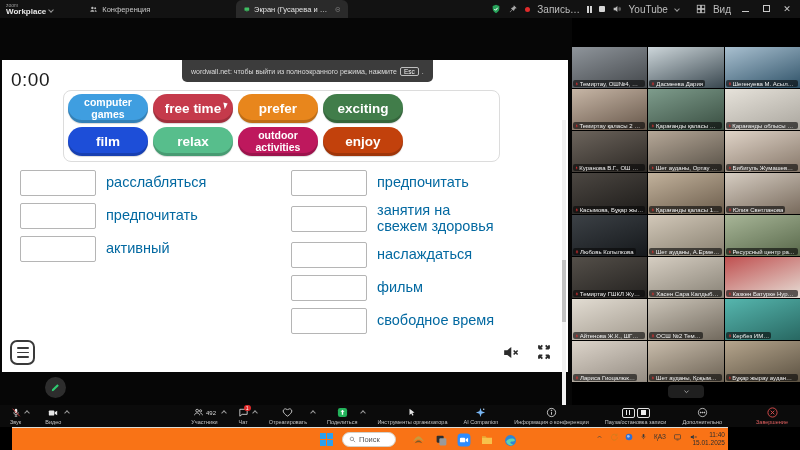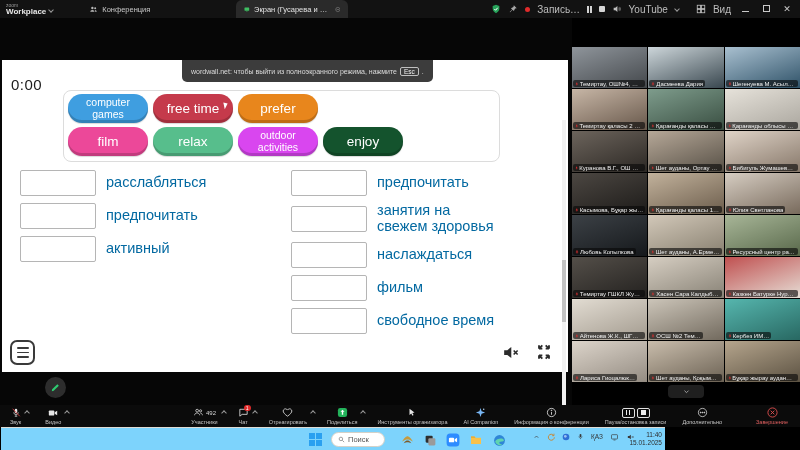--- a/index.html
+++ b/index.html
@@ -27,29 +27,29 @@
   .minus-glyph { display:inline-block; width:7px; height:1px; background:#c9c9c9; }
   .maxsq { width:7px; height:7px; border:1px solid #c9c9c9; display:inline-block; }
 
   
   .sharebar { position:absolute; left:300px; top:29px; width:198px; height:18px; background:#1e1e1e; border:1px solid #3d3d3d; border-radius:9px; color:#c9c9c9; font-size:6.5px; display:flex; align-items:center; justify-content:center; padding:0 8px; }
   .sharebar span { white-space:nowrap; overflow:hidden; text-overflow:ellipsis; }
 
   
   .screen { position:absolute; left:0; top:18px; width:572px; height:388px; background:#060606; }
   .gamepanel { position:absolute; left:2px; top:42px; width:566px; height:312px; background:#fff; }
-  .timer { position:absolute; left:9px; top:16px; font-size:15px; color:#1c1c1c; letter-spacing:.5px; }
+  .timer { position:absolute; left:9px; top:9px; font-size:19px; color:#1c1c1c; letter-spacing:.5px; }
   .escpill { position:absolute; left:180px; top:0px; height:22px; background:#3c3c3c; border-radius:0 0 5px 5px; color:#dcdcdc; font-size:7px; display:flex; align-items:center; gap:3px; padding:0 9px; white-space:nowrap; }
   .esckey { border:1px solid #bfbfbf; border-radius:2px; padding:0px 3px; font-size:6.5px; color:#f0f0f0; }
   .scrolltrack { position:absolute; right:2px; top:60px; width:4px; height:310px; background:#f1f1f1; }
   .scrollthumb { position:absolute; right:2px; top:200px; width:4px; height:62px; background:#c2c2c2; }
 
   .tilesbox { position:absolute; left:61px; top:30px; width:437px; height:72px; background:#fff; border:1px solid #dcdcdc; border-radius:8px; padding:3px 4px; }
   .tilerow { display:flex; gap:5px; margin-bottom:4px; }
-  .wtile { height:29px; min-width:80px; border-radius:14px; color:#fff; font-weight:normal; font-size:13.5px; display:flex; align-items:center; justify-content:center; padding:0 10px; box-shadow:inset 0 -3px 0 rgba(0,0,0,.18), 0 1px 1px rgba(0,0,0,.15); position:relative; }
+  .wtile { height:29px; min-width:80px; border-radius:14px; color:#fff; font-weight:bold; font-size:13.5px; display:flex; align-items:center; justify-content:center; padding:0 10px; box-shadow:inset 0 -3px 0 rgba(0,0,0,.18), 0 1px 1px rgba(0,0,0,.15); position:relative; }
   .wtile.two { font-size:10.5px; line-height:1.05; text-align:center; white-space:pre-line; }
   .cur { position:absolute; right:5px; top:8px; width:0; height:0; border-left:4px solid #fff; border-top:2px solid transparent; border-bottom:5px solid transparent; transform:rotate(-12deg); }
 
   .vocabcol { position:absolute; display:flex; flex-direction:column; gap:7px; }
   .vocabcol.left { left:18px; top:110px; }
   .vocabcol.right { left:289px; top:110px; }
   .vrow { display:flex; align-items:center; gap:10px; }
   .vbox { width:76px; height:26px; background:#fff; border:1px solid #b5b5b5; border-radius:2px; flex:none; }
   .vlabel { font-size:14.5px; color:#0369a1; line-height:1.1; white-space:pre-line; }
 
@@ -75,21 +75,21 @@
   .cnt { font-size:6px; color:#d8d8d8; margin-left:2px; }
   .iconrow { display:flex; align-items:center; height:11px; }
   .badge { position:absolute; top:0px; right:2px; background:#e02b2b; color:#fff; border-radius:5px; font-size:5px; padding:0 2px; line-height:6px; }
   .keyrow { display:flex; gap:2px; height:11px; align-items:center; }
   .keycap { width:13px; height:10px; border:1px solid #e2e2e2; border-radius:2px; display:flex; align-items:center; justify-content:center; gap:1.5px; }
   .keycap i.bar { width:1.5px; height:5px; background:#eee; }
   .keycap i.sq { width:5px; height:5px; background:#eee; }
   .endlbl { color:#e06060 !important; }
 
   
-  .wtaskbar { position:absolute; left:1px; top:427px; width:664px; height:23px; background:#7dd3fc; border-top:1px solid #dddbd4; }
+  .wtaskbar { position:absolute; left:12px; top:427px; width:716px; height:23px; background:#f97316; border-top:1px solid #dddbd4; }
   .winlogo { position:absolute; left:308px; top:5px; width:13px; height:13px; display:grid; grid-template-columns:6px 6px; grid-template-rows:6px 6px; gap:1px; }
   .winlogo b { background:#2aa0f0; }
   .searchpill { position:absolute; left:330px; top:4px; width:54px; height:15px; background:#fff; border:1px solid #d4d1c8; border-radius:8px; display:flex; align-items:center; gap:3px; padding:0 6px; }
   .searchpill span { font-size:7.5px; color:#555; }
   .tkicon { position:absolute; top:4px; width:16px; height:16px; display:flex; align-items:center; justify-content:center; }
   .tray { position:absolute; right:30px; top:4px; display:flex; align-items:center; gap:7px; }
   .tray .lang { font-size:6.5px; color:#333; }
   .clock { position:absolute; right:3px; top:3px; text-align:right; font-size:6.5px; color:#2e2e2e; line-height:1.3; }
 
   svg { display:block; }
@@ -173,27 +173,28 @@
         <span class="esckey">Esc</span>
           <span>.</span>
       </div>
 
       <div class="tilesbox">
         <div class="tilerow" id="tilerow1">
             <div class="wtile two" style="background: rgb(63, 158, 224);">computer
 games</div>
             <div class="wtile" style="background: rgb(197, 58, 75);">free time<span class="cur"></span></div>
             <div class="wtile" style="background: rgb(232, 134, 28);">prefer</div>
+            <div class="wtile" style="background: rgb(65, 125, 74);">exciting</div>
           </div>
         <div class="tilerow" id="tilerow2">
-            <div class="wtile" style="background: #ec4899;">film</div>
+            <div class="wtile" style="background: #1d4ed8;">film</div>
             <div class="wtile" style="background: rgb(87, 190, 140);">relax</div>
-            <div class="wtile two" style="background: #d946ef;">outdoor
+            <div class="wtile two" style="background: #be185d;">outdoor
 activities</div>
-            <div class="wtile" style="background: #14532d;">enjoy</div>
+            <div class="wtile" style="background: #c2410c;">enjoy</div>
           </div>
       </div>
 
       <div class="vocabcol left" id="vocab-left">
           <div class="vrow">
             <div class="vbox"></div>
             <div class="vlabel">расслабляться</div>
           </div>
           <div class="vrow">
             <div class="vbox"></div>

